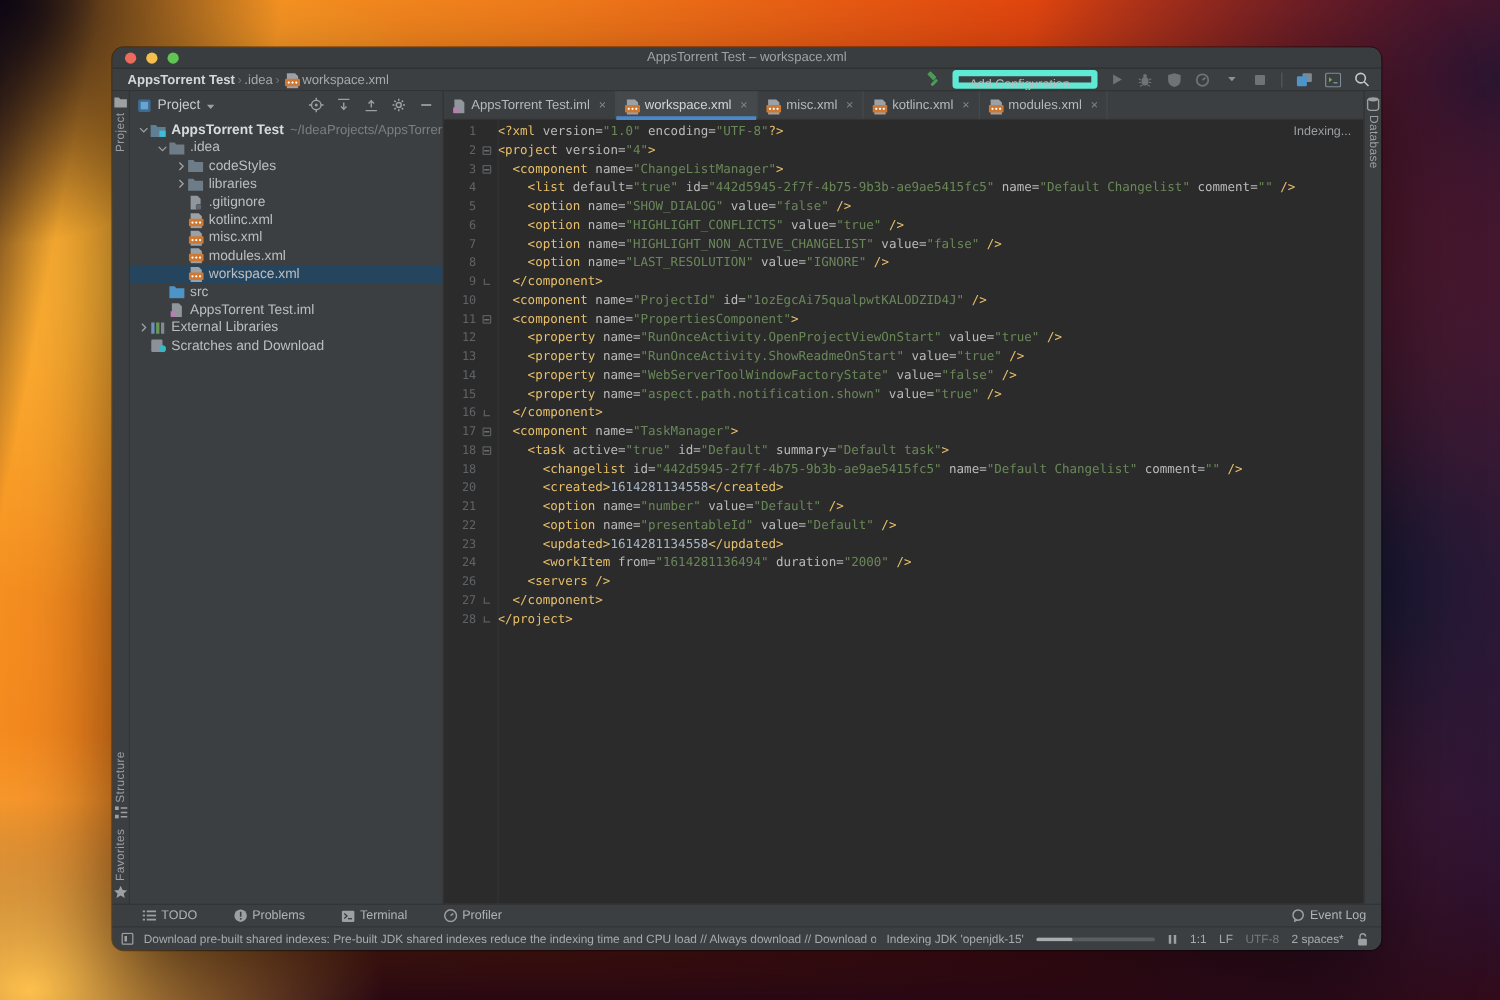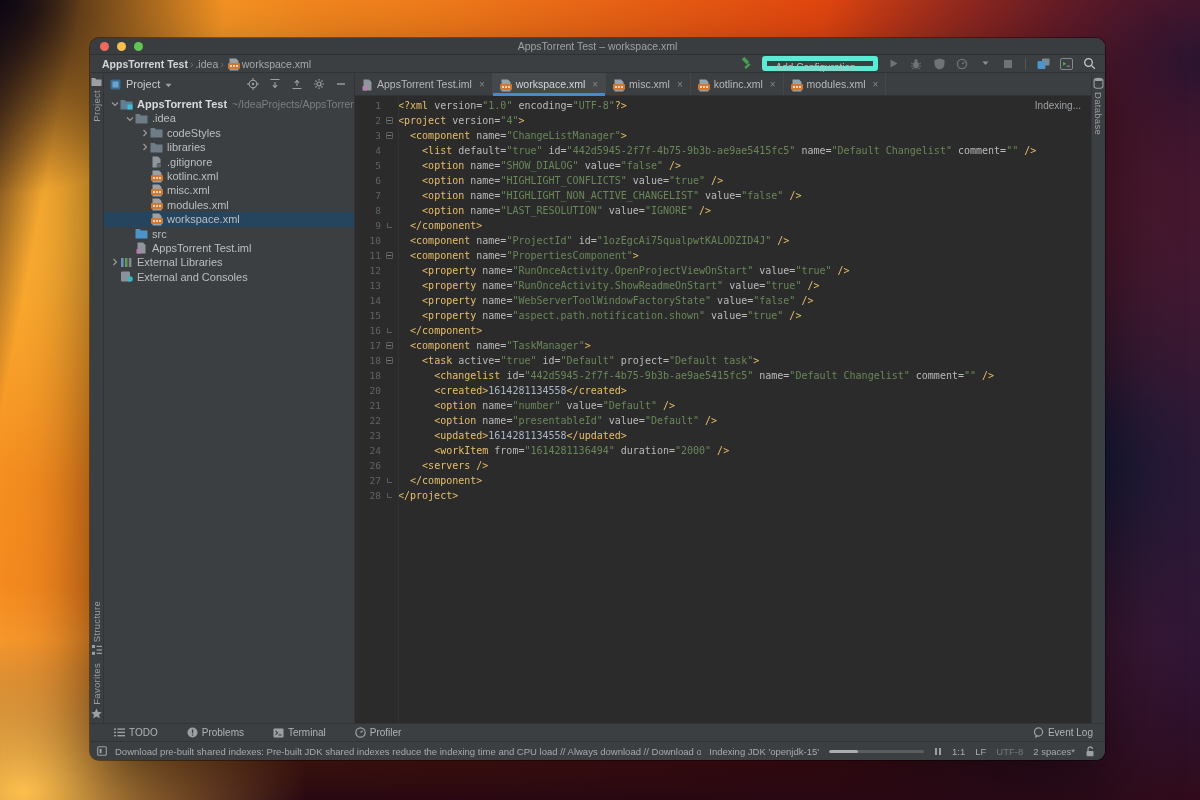--- a/index.html
+++ b/index.html
@@ -440,21 +440,21 @@
               <span class="t-label">External Libraries</span>
             </div>
             <div class="tree-row" style="padding-left: 6px;">
               <span class="chev-slot"></span>
               <span class="t-ico ic">
                 <svg width="13" height="11" viewBox="0 0 13 11">
                   <rect x="1" y="0.5" width="9" height="10" rx="1" fill="#8a9199"></rect>
                   <circle cx="10" cy="8" r="2.8" fill="#3bb7c4"></circle>
                 </svg>
               </span>
-              <span class="t-label">External and Consoles</span>
+              <span class="t-label">Scratches and Download</span>
             </div>
           </div>
       </div>
 
       <div class="editor-col">
         <div class="tabs" id="tabs">
             <div class="tab">
               <span class="ti ic">
                 <svg width="11" height="12" viewBox="0 0 11 12">
                   <path d="M1.5 0.5h5.5l2.5 2.5v8.5h-8z" fill="#8f969c"></path>
@@ -615,21 +615,21 @@
                 <span class="foldc">
                   <span class="fm">−</span>
                 </span>
                 <span class="ct"><span class="tok-t">  </span><span class="tok-y">&lt;component</span><span class="tok-a"> name=</span><span class="tok-v">"TaskManager"</span><span class="tok-y">&gt;</span></span>
               </div>
               <div class="cl">
                 <span class="ln">18</span>
                 <span class="foldc">
                   <span class="fm">−</span>
                 </span>
-                <span class="ct"><span class="tok-t">    </span><span class="tok-y">&lt;task</span><span class="tok-a"> active=</span><span class="tok-v">"true"</span><span class="tok-a"> id=</span><span class="tok-v">"Default"</span><span class="tok-a"> project=</span><span class="tok-v">"Default task"</span><span class="tok-y">&gt;</span></span>
+                <span class="ct"><span class="tok-t">    </span><span class="tok-y">&lt;task</span><span class="tok-a"> active=</span><span class="tok-v">"true"</span><span class="tok-a"> id=</span><span class="tok-v">"Default"</span><span class="tok-a"> summary=</span><span class="tok-v">"Default task"</span><span class="tok-y">&gt;</span></span>
               </div>
               <div class="cl">
                 <span class="ln">18</span>
                 <span class="foldc"></span>
                 <span class="ct"><span class="tok-t">      </span><span class="tok-y">&lt;changelist</span><span class="tok-a"> id=</span><span class="tok-v">"442d5945-2f7f-4b75-9b3b-ae9ae5415fc5"</span><span class="tok-a"> name=</span><span class="tok-v">"Default Changelist"</span><span class="tok-a"> comment=</span><span class="tok-v">""</span><span class="tok-y"> /&gt;</span></span>
               </div>
               <div class="cl">
                 <span class="ln">20</span>
                 <span class="foldc"></span>
                 <span class="ct"><span class="tok-t">      </span><span class="tok-y">&lt;created&gt;</span><span class="tok-t">1614281134558</span><span class="tok-y">&lt;/created&gt;</span></span>

